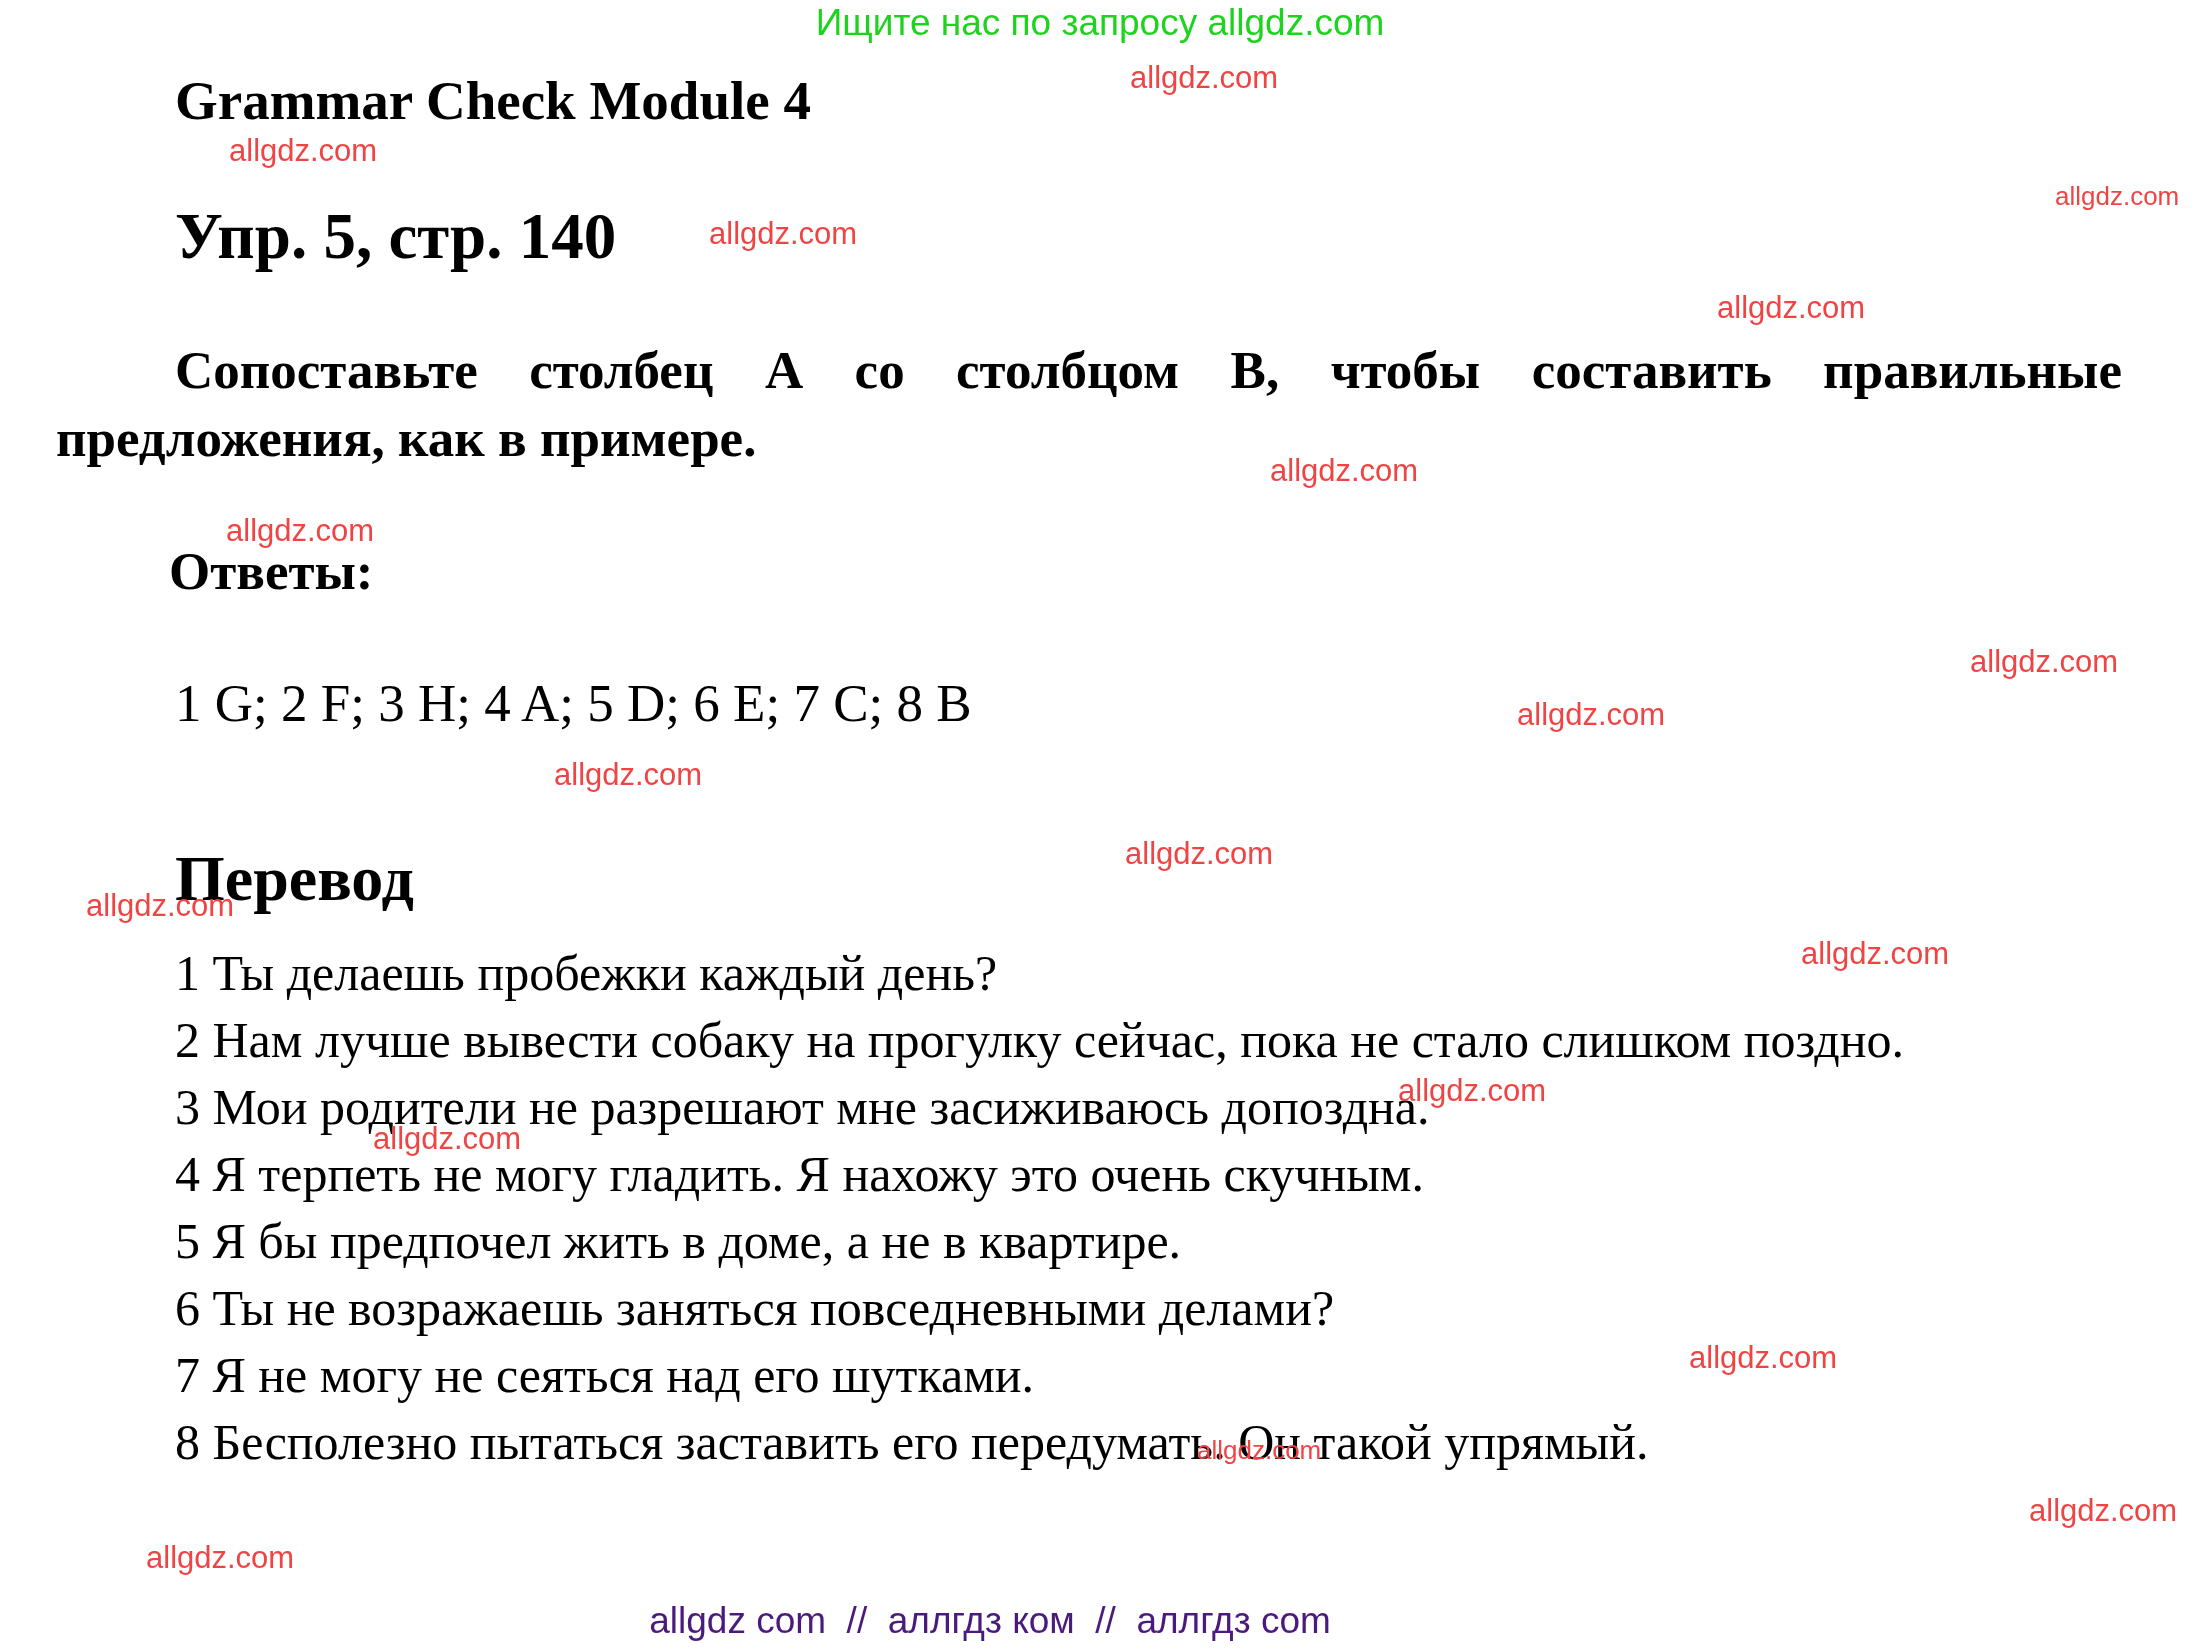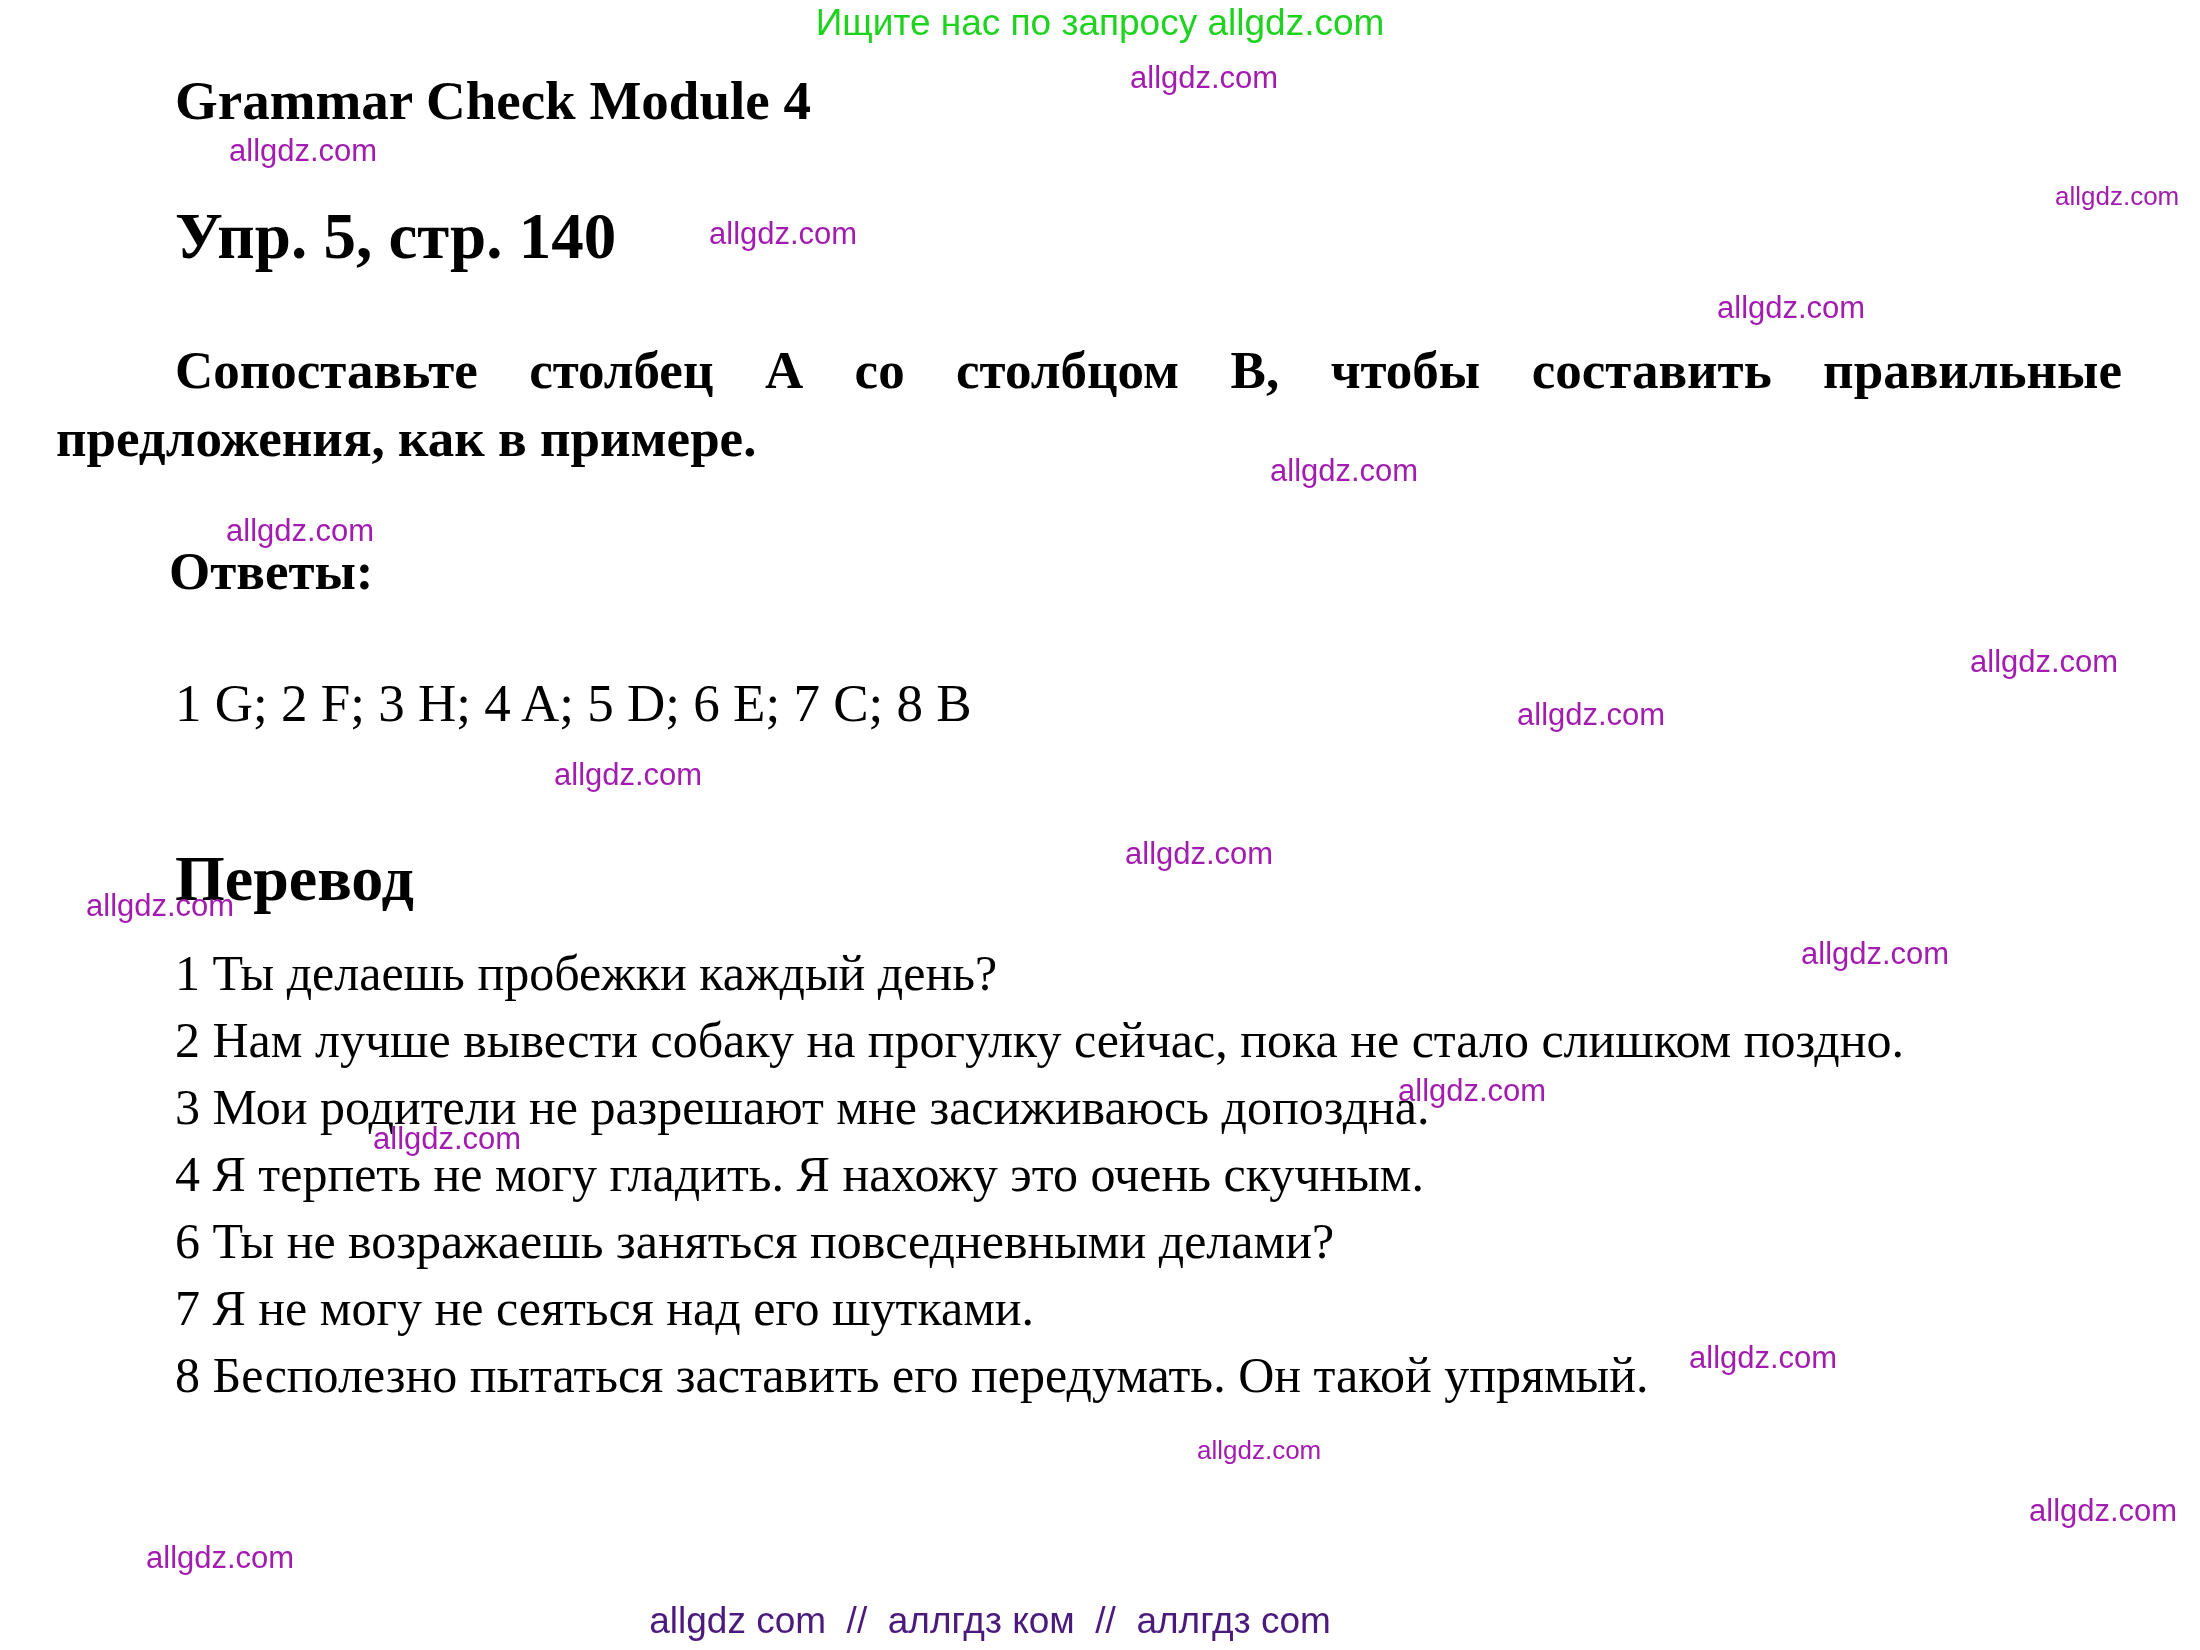--- a/index.html
+++ b/index.html
@@ -9,21 +9,21 @@
     .sans { font-family: "Liberation Sans", "DejaVu Sans", sans-serif; }
     .top-banner { left: 0; width: 2200px; top: 0; text-align: center; font-size: 37px; line-height: 46px; color: #1ed31e; }
     .title { left: 175px; top: 68px; font-size: 55px; font-weight: bold; line-height: 66px; }
     .exercise { left: 175px; top: 203px; font-size: 65px; font-weight: bold; line-height: 66px; }
     .instruction { left: 56px; top: 336px; width: 2066px; font-size: 53px; font-weight: bold; line-height: 68px; white-space: normal; text-align: justify; text-align-last: left; text-indent: 119px; }
     .answers-heading { left: 169px; top: 538px; font-size: 53px; font-weight: bold; line-height: 66px; }
     .answers { left: 175px; top: 670px; font-size: 53px; line-height: 66px; }
     .translation-heading { left: 175px; top: 846px; font-size: 64px; font-weight: bold; line-height: 66px; }
     .translation { left: 56px; top: 940px; width: 2066px; font-size: 50px; line-height: 67px; }
     .tline { text-indent: 119px; text-align: justify; text-align-last: left; white-space: normal; }
-    .wm { font-size: 31px; line-height: 36px; color: #a21caf; }
+    .wm { font-size: 31px; line-height: 36px; color: #ef4444; }
     .wm-small { font-size: 26px; }
     .footer { left: 0; width: 1980px; top: 1598px; text-align: center; font-size: 37px; line-height: 46px; color: #4a1a7c; white-space: pre; }
   </style>
 </head>
 <body>
 
 <div class="abs sans top-banner">Ищите нас по запросу allgdz.com</div>
 
 <div class="abs serif title">Grammar Check Module 4</div>
 <div class="abs serif exercise">Упр. 5, стр. 140</div>
@@ -33,20 +33,21 @@
 <div class="abs serif answers-heading">Ответы:</div>
 <div class="abs serif answers">1 G; 2 F; 3 H; 4 A; 5 D; 6 E; 7 C; 8 B</div>
 
 <div class="abs serif translation-heading">Перевод</div>
 
 <div class="abs serif translation">
   <div class="tline">1 Ты делаешь пробежки каждый день?</div>
   <div class="tline">2 Нам лучше вывести собаку на прогулку сейчас, пока не стало слишком поздно.</div>
   <div class="tline">3 Мои родители не разрешают мне засиживаюсь допоздна.</div>
   <div class="tline">4 Я терпеть не могу гладить. Я нахожу это очень скучным.</div>
+  <div class="tline">5 Я бы предпочел жить в доме, а не в квартире.</div>
   <div class="tline">6 Ты не возражаешь заняться повседневными делами?</div>
   <div class="tline">7 Я не могу не сеяться над его шутками.</div>
   <div class="tline">8 Бесполезно пытаться заставить его передумать. Он такой упрямый.</div>
 </div>
 
 <div id="watermark-layer">
     <div class="abs sans wm" style="left: 1130px; top: 60px;">allgdz.com</div>
     <div class="abs sans wm" style="left: 229px; top: 133px;">allgdz.com</div>
     <div class="abs sans wm wm-small" style="left: 2055px; top: 178px;">allgdz.com</div>
     <div class="abs sans wm" style="left: 709px; top: 216px;">allgdz.com</div>

